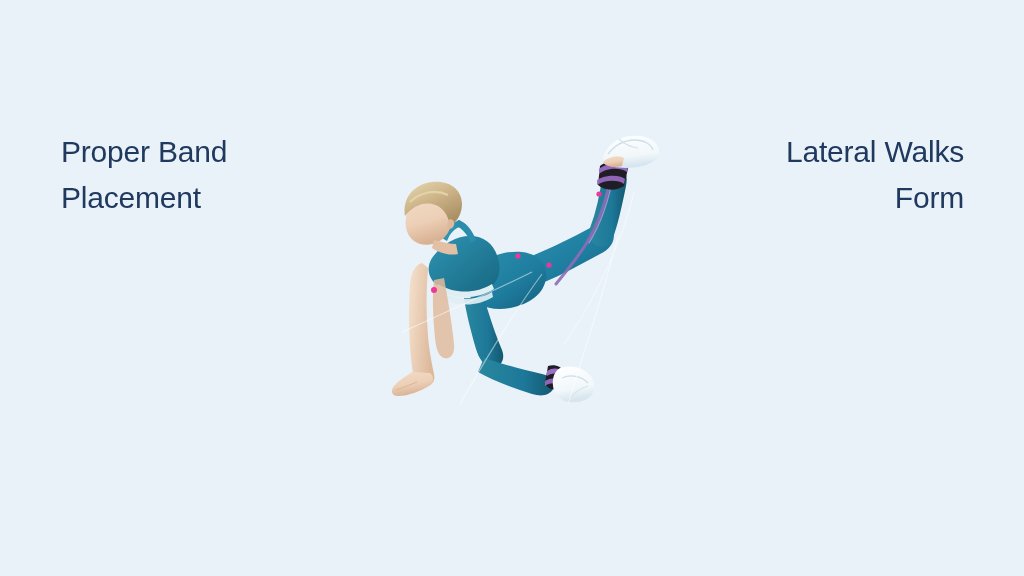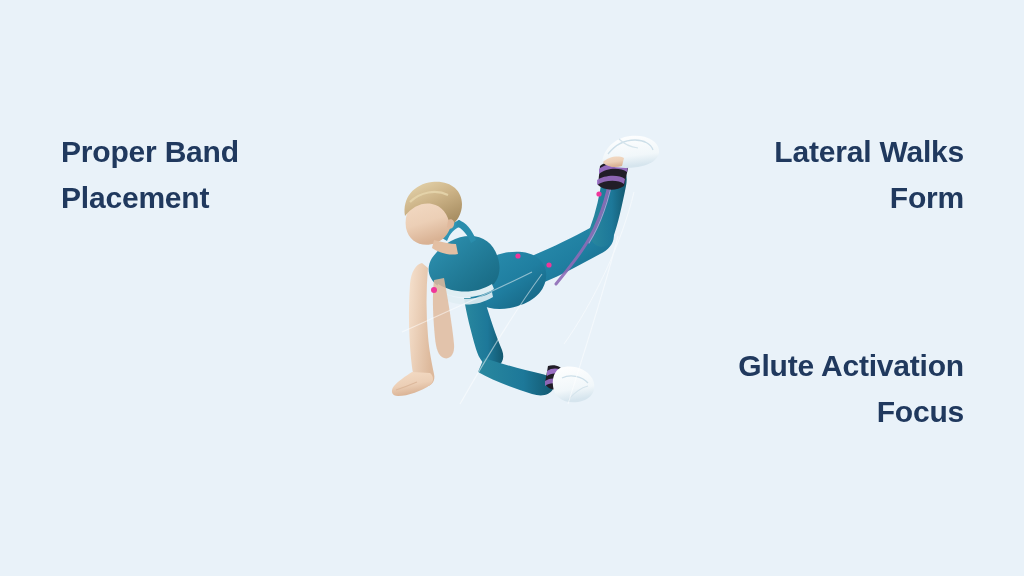--- a/index.html
+++ b/index.html
@@ -21,21 +21,21 @@
     position:relative;
     width:1024px;
     height:576px;
     background:#e9f2f9;
   }
 
   
   .callout {
     position:absolute;
     color:#20395e;
-    font-weight:bold;
+    font-weight:normal;
     font-size:30px;
     line-height:46px;
     letter-spacing:-0.2px;
     white-space:pre-line;
   }
   .callout.left  { left:61px;  text-align:left;  width:330px; }
   .callout.right { right:60px; text-align:right; width:330px; }
 
   #callout-tl { top:129px; }
   #callout-tr { top:129px; }
@@ -57,22 +57,20 @@
 
 <div id="slide">
 
   <div class="callout left" id="callout-tl">Proper Band
 Placement</div>
 
   <div class="callout right" id="callout-tr">Lateral Walks
 Form</div>
 
 
-  <div class="callout right" id="callout-br">Glute Activation
-Focus</div>
 
   <div id="figure-wrap">
     <svg id="figure-svg" viewBox="0 0 290 280" xmlns="http://www.w3.org/2000/svg">
       <defs>
         <linearGradient id="gLegging" x1="0" y1="0" x2="1" y2="1">
           <stop offset="0%" stop-color="#2b90b0"></stop>
           <stop offset="55%" stop-color="#1f7ea0"></stop>
           <stop offset="100%" stop-color="#145f7c"></stop>
         </linearGradient>
         <linearGradient id="gLeggingB" x1="0" y1="0" x2="1" y2="0">

